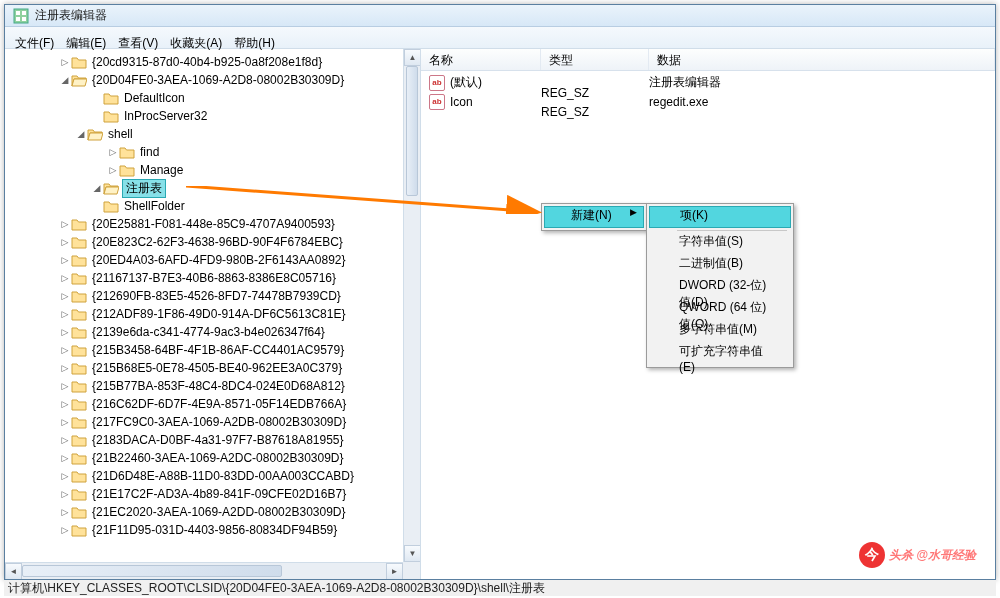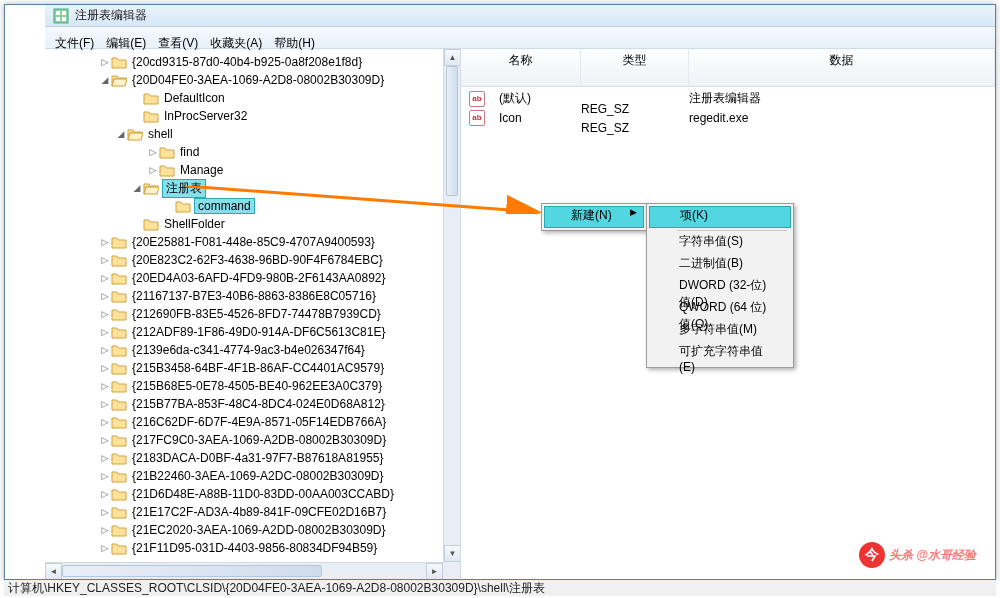--- a/index.html
+++ b/index.html
@@ -1,42 +1,42 @@
 <!DOCTYPE html>
 <html><head>
 <meta charset="utf-8">
 <style>
 * { margin:0; padding:0; box-sizing:border-box; font-family:"Microsoft YaHei","Segoe UI",Tahoma,sans-serif; font-size:12px; }
 body { width:1000px; height:598px; background:#fff; overflow:hidden; position:relative; }
-.window { position:absolute; left:4px; top:4px; right:4px; bottom:18px; border:1px solid #5a7fa0; background:#fff; display:flex; flex-direction:column; box-shadow:0 0 6px rgba(0,0,0,.3);padding-left:40px; }
+.window { position:absolute; left:4px; top:4px; right:4px; bottom:18px; border:1px solid #5a7fa0; background:#fff; display:flex; flex-direction:column; box-shadow:0 0 6px rgba(0,0,0,.3); }
 .titlebar { height:22px; background:linear-gradient(#eaf3fb,#d7e8f7); border-bottom:1px solid #b8cde2; display:flex; align-items:center; padding:0 8px; gap:6px; }
 .titlebar-icon { width:16px; height:16px; }
 .titlebar-text { color:#1a1a1a; }
 .menubar { height:22px; background:linear-gradient(#f5f9fd,#e8f1f9); border-bottom:1px solid #d0dde9; display:flex; align-items:center; padding:0 4px; }
 .menuitem { padding:2px 6px; cursor:default;margin-top:12px; }
 .body { flex:1; display:flex; min-height:0; }
 .treepane { width:416px; border-right:1px solid #d0dde9; position:relative; overflow:hidden; }
 .listpane { flex:1; position:relative; overflow:hidden; }
 .tree-scroll { position:absolute; inset:0 17px 17px 0; overflow:hidden; }
 .tree { padding:4px 0 4px 6px; white-space:nowrap; }
 .trow { display:flex; align-items:center; height:18px; position:relative; }
 .twisty { width:12px; display:inline-flex; justify-content:center; color:#666; font-size:9px; }
 .fld { width:16px; height:14px; margin-right:3px; flex-shrink:0; }
 .lbl { padding:0 2px; }
 .hl { background:#87e0e8; border:1px solid #2aa9b3; padding:0 3px; }
 .sb-v { position:absolute; right:0; top:0; bottom:17px; width:17px; background:#e9eef4; border-left:1px solid #d0dde9; }
 .sb-h { position:absolute; left:0; right:17px; bottom:0; height:17px; background:#e9eef4; border-top:1px solid #d0dde9; }
 .sb-corner { position:absolute; right:0; bottom:0; width:17px; height:17px; background:#e9eef4; }
 .sb-btn { position:absolute; width:17px; height:17px; background:linear-gradient(#f7fafd,#dfe8f2); border:1px solid #c1cedd; display:flex; align-items:center; justify-content:center; font-size:8px; color:#555; }
 .sb-thumb { position:absolute; background:linear-gradient(90deg,#e8eff7,#cfdceb); border:1px solid #b8c7d8; border-radius:2px; }
-.list-header { height:38px; background:linear-gradient(#fdfefe,#eef3f8); border-bottom:1px solid #d7e1ec; display:flex;text-align:center; }
+.list-header { height:22px; background:linear-gradient(#fdfefe,#eef3f8); border-bottom:1px solid #d7e1ec; display:flex; }
 .list-header .col { padding:3px 8px; border-right:1px solid #e3eaf2; }
 .list-body { padding:2px 0; }
 .lrow { display:flex; height:19px; align-items:center; }
-.lrow .c1 { width:120px; padding-left:8px; display:flex; align-items:center; gap:14px; }
+.lrow .c1 { width:120px; padding-left:8px; display:flex; align-items:center; gap:5px; }
 .lrow .c2 { width:108px;margin-top:20px; }
 .lrow .c3 { flex:1; }
 .str-icon { width:16px; height:16px; border:1px solid #c78; border-radius:2px; background:#fff; display:flex; align-items:center; justify-content:center; font-size:8px; color:#c33; font-weight:bold; }
 .ctx { position:absolute; background:#f2f2f2; border:1px solid #9b9b9b; box-shadow:2px 2px 4px rgba(0,0,0,.3); padding:2px; }
 .ctx1 { left:541px; top:203px; width:106px; }
 .ctx-row { display:flex; height:22px; padding:0 18px 0 26px; position:relative; }
 .ctx-row.hl { background:#52d6df; border:1px solid #2aa9b3; }
 .ctx-arrow { position:absolute; right:6px; font-size:9px; }
 .ctx2 { left:646px; top:203px; width:148px; }
 .ctx2 .ctx-row { padding:0 14px 0 30px; }
@@ -134,27 +134,20 @@
                 <use href="#fld-closed"></use>
               </svg>
     <span class="lbl ">Manage</span>
   </div>
             <div class="trow" style="padding-left:80px">
     <span class="twisty">◢</span>
     <svg class="fld">
                 <use href="#fld-open"></use>
               </svg>
     <span class="lbl hl">注册表</span>
-  </div>
-            <div class="trow" style="padding-left:112px">
-    <span class="twisty"></span>
-    <svg class="fld">
-                <use href="#fld-closed"></use>
-              </svg>
-    <span class="lbl hl">command</span>
   </div>
             <div class="trow" style="padding-left:80px">
     <span class="twisty"></span>
     <svg class="fld">
                 <use href="#fld-closed"></use>
               </svg>
     <span class="lbl ">ShellFolder</span>
   </div>
             <div class="trow" style="padding-left:48px">
     <span class="twisty">▷</span>

